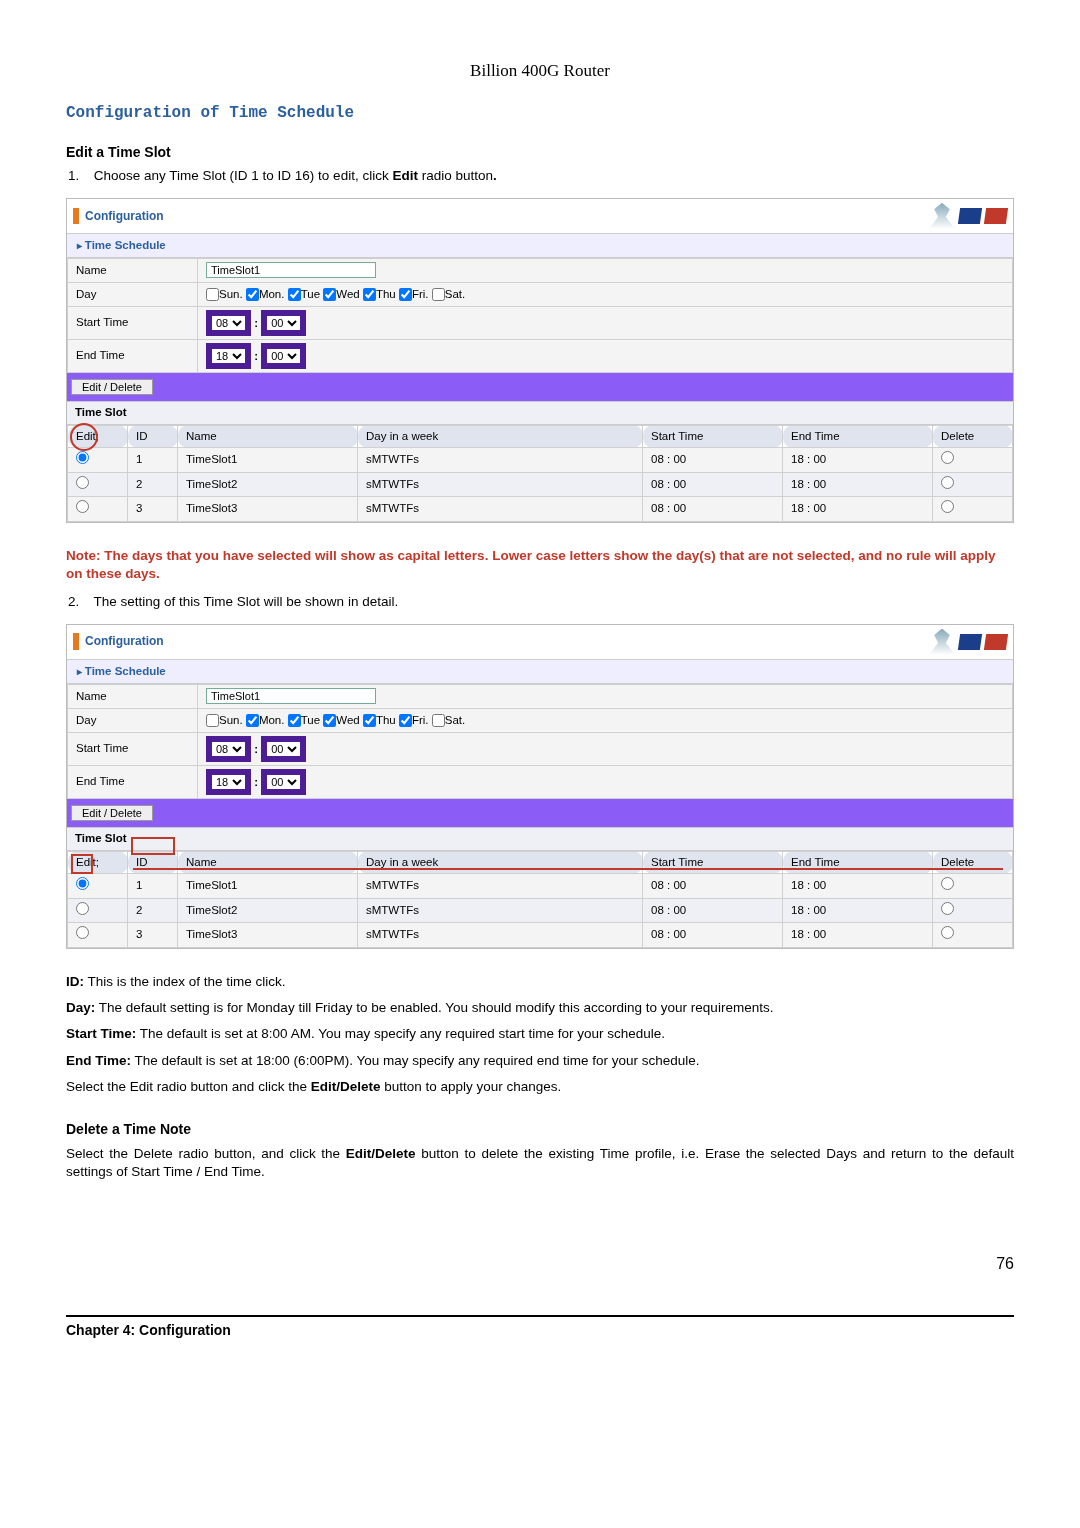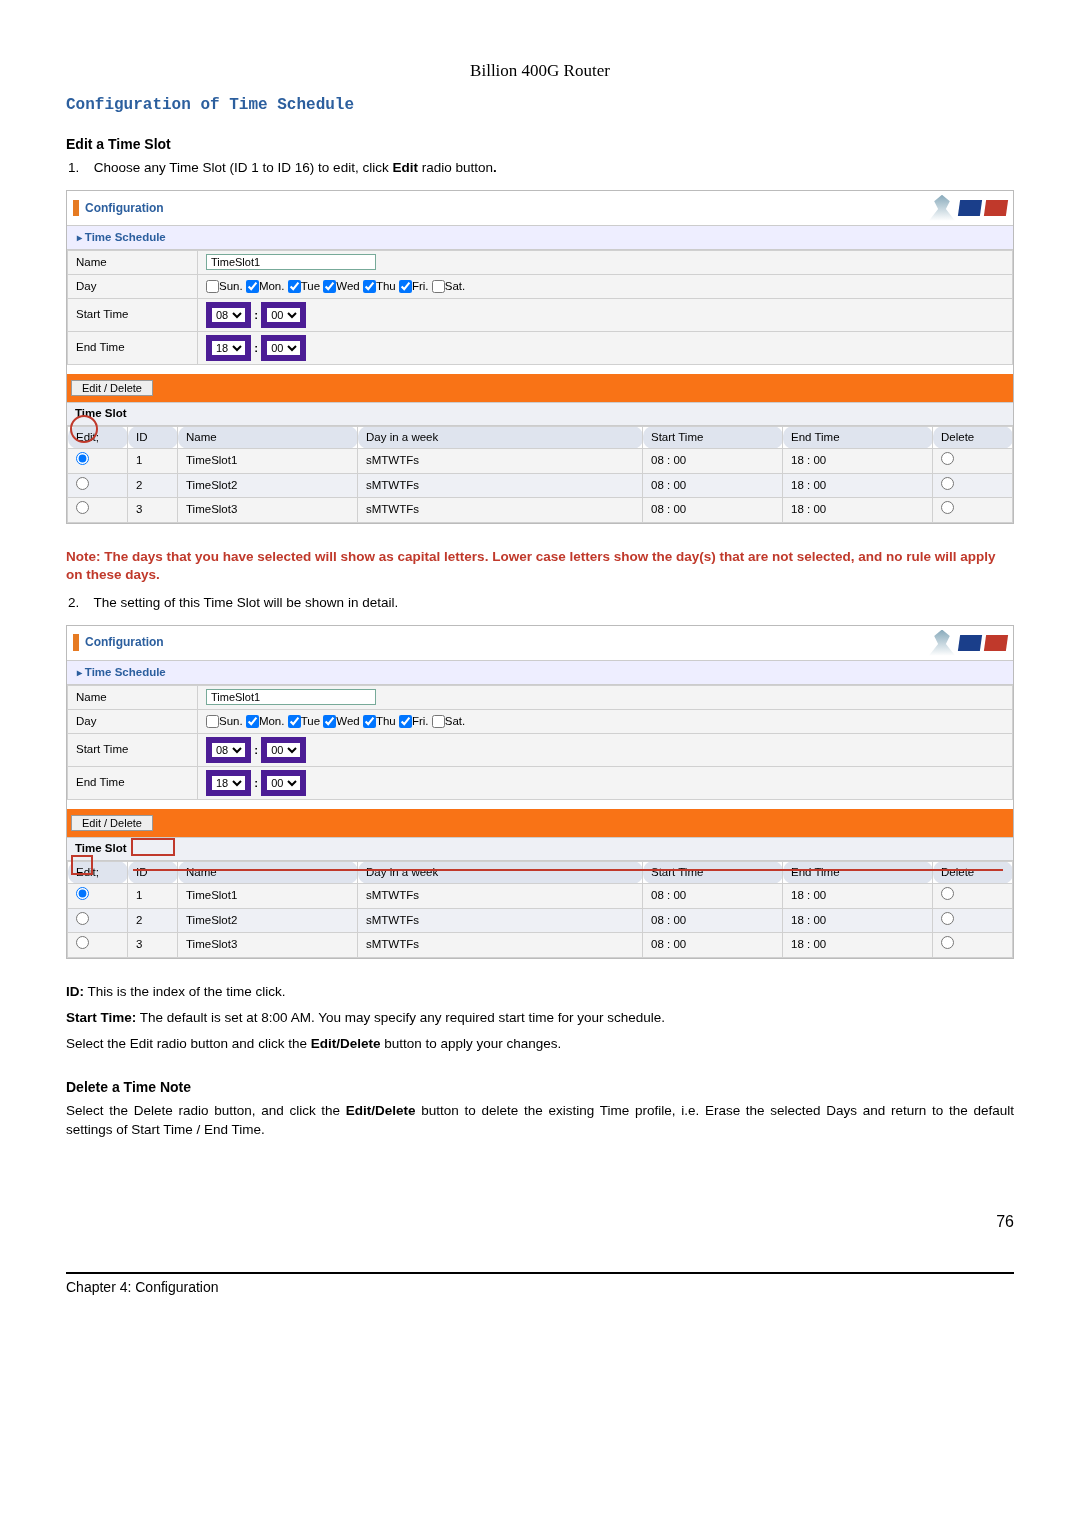--- a/index.html
+++ b/index.html
@@ -9,21 +9,21 @@
     padding: 60px 66px 40px 66px;
     width: 1080px;
     color: #000;
     font-size: 13.5px;
     line-height: 1.35;
   }
   .doc-header {
     text-align: center;
     font-family: "Times New Roman", serif;
     font-size: 17px;
-    margin-bottom: 12px;
+    margin-bottom: 20px;
   }
   h2.section-title {
     color: #2c5f9e;
     font-size: 16px;
     font-weight: bold;
     margin-bottom: 18px;
     font-family: Liberation Mono, monospace;
   }
   .subhead {
     font-weight: bold;
@@ -95,24 +95,23 @@
   table.form td.label { width: 130px; }
   input[type=text].ts {
     width: 170px; font-size: 11px; padding: 1px 4px;
     border: 1px solid #7a9;
   }
   select.tt {
     font-size: 11px; border:6px solid #4c1d95; background:#fff;
   }
   .chk { vertical-align: middle; }
   .btnrow {
-    background:#f97316;
+    background:#8b5cf6;
     padding:6px 4px;
     border-bottom:1px solid #ccc;
-    margin-top:9px;
   }
   button.ed {
     font-size:11px; padding:1px 10px;
     background:#eee; border:1px solid #999;
   }
   .slot-caption {
     background:#eef0f5;
     font-size:11.5px;
     padding:3px 8px;
     font-weight:bold;
@@ -157,21 +156,21 @@
   }
   .defs p { margin-bottom:8px; text-align: justify; }
   .defs p .bold { font-weight:bold; }
   .footer {
     border-top:2px solid #000;
     margin-top:40px;
     padding-top:4px;
     display:flex;
     justify-content:space-between;
     font-size:14px;
-    font-weight:normal;
+    font-weight:bold;
   }
 </style>
 </head>
 <body>
 
 <div class="doc-header">Billion 400G Router</div>
 
 <h2 class="section-title">Configuration of Time Schedule</h2>
 
 <div class="subhead">Edit a Time Slot</div>
@@ -373,21 +372,23 @@
     </tr>
   </tbody>
     </table>
   <span class="redbox" style="left:4px; top:229px; width:22px; height:20px;"></span>
   <span class="redbox" style="left:64px; top:212px; width:44px; height:18px;"></span>
   <span class="strike-red" style="left:66px; top:243px; width:870px;"></span>
 </div>
 
 <div class="defs">
   <p><span class="bold">ID:</span><span> This is the index of the time click.</span></p>
+  <p><span class="bold">Day:</span><span> The default setting is for Monday till Friday to be enabled. You should modify this according to your requirements.</span></p>
   <p><span class="bold">Start Time:</span><span> The default is set at 8:00 AM. You may specify any required start time for your schedule.</span></p>
+  <p><span class="bold">End Time:</span><span> The default is set at 18:00 (6:00PM). You may specify any required end time for your schedule.</span></p>
   <p><span>Select the Edit radio button and click the </span><span class="bold">Edit/Delete</span><span> button to apply your changes.</span></p>
 </div>
 
 <div class="subhead" style="margin-top:24px">Delete a Time Note</div>
 <p style="text-align:justify">
   <span>Select the Delete radio button, and click the </span><b>Edit/Delete</b><span> button to delete the existing Time profile, i.e. Erase the selected Days and return to the default settings of Start Time / End Time.</span>
 </p>
 
 <div style="text-align:right; margin-top:72px; font-size:16px;">76</div>
 <div class="footer">

